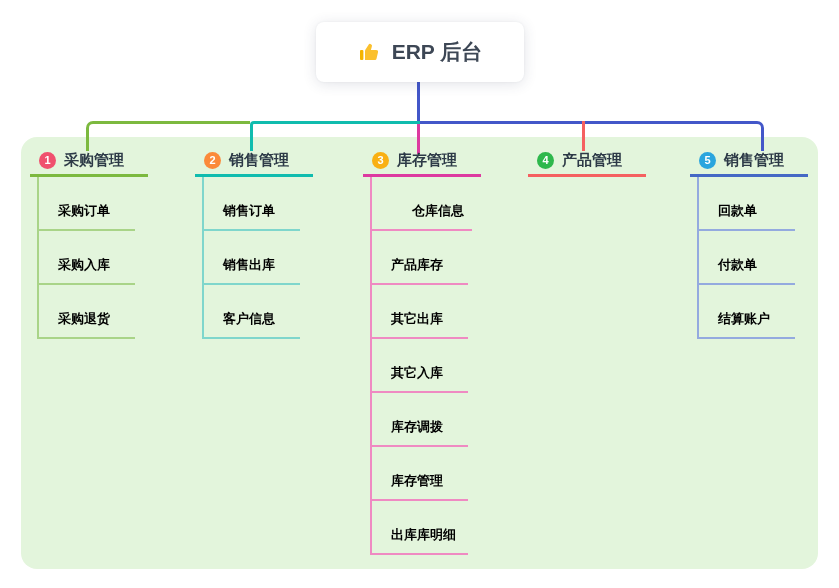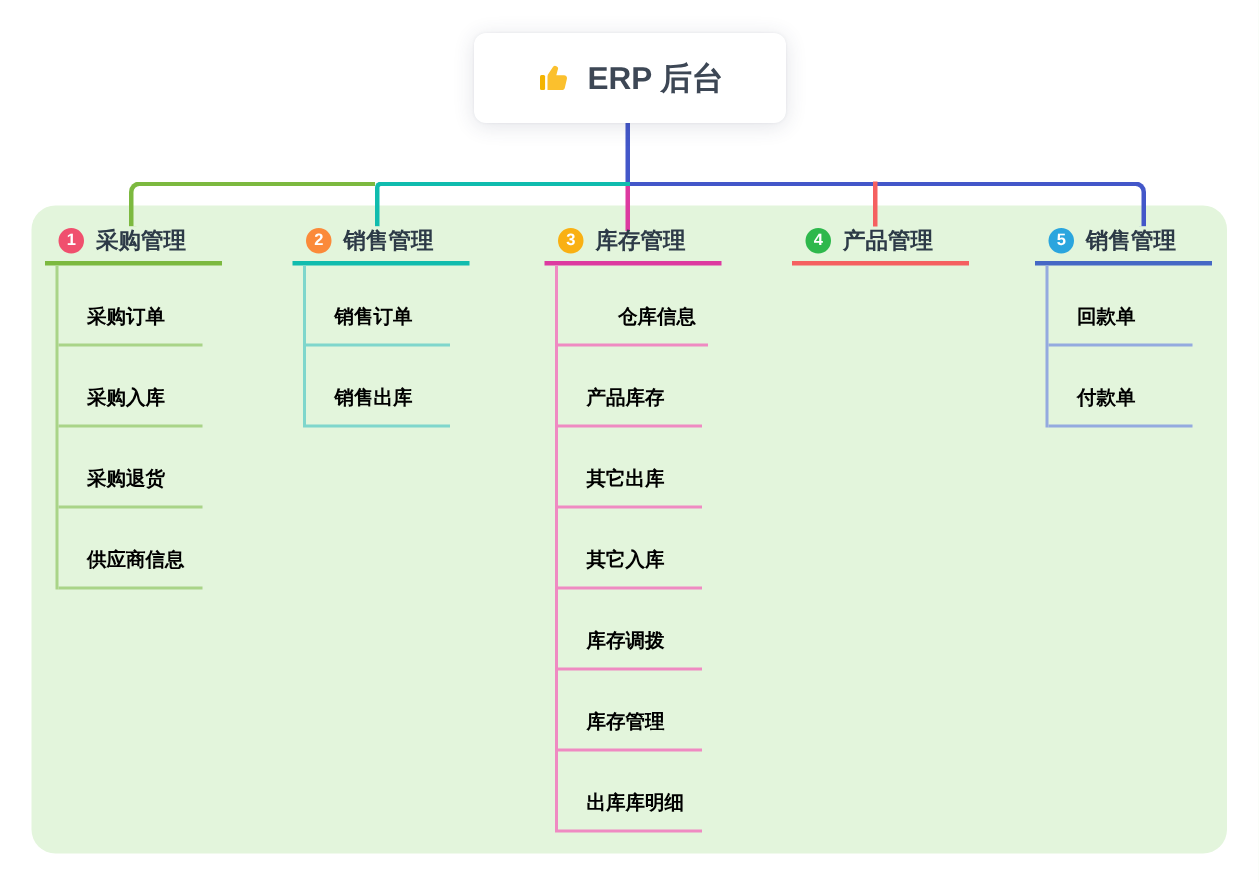--- a/index.html
+++ b/index.html
@@ -77,31 +77,31 @@
   <div id="branches">
       <div class="branch" style="left: 30px;">
         <div class="branch-title" style="border-bottom-color: rgb(124, 185, 63);">
           <span class="badge" style="background: rgb(240, 80, 110);">1</span>
           <span>采购管理</span>
         </div>
         <div class="branch-items" style="border-left-color: rgb(169, 212, 136);">
           <div class="item" style="border-bottom-color: rgb(169, 212, 136);">采购订单</div>
           <div class="item" style="border-bottom-color: rgb(169, 212, 136);">采购入库</div>
           <div class="item" style="border-bottom-color: rgb(169, 212, 136);">采购退货</div>
-          <div class="item" style="border-bottom-color: rgb(169, 212, 136);">供应商信息</div>
         </div>
       </div>
       <div class="branch" style="left: 195px;">
         <div class="branch-title" style="border-bottom-color: rgb(16, 188, 174);">
           <span class="badge" style="background: rgb(251, 138, 58);">2</span>
           <span>销售管理</span>
         </div>
         <div class="branch-items" style="border-left-color: rgb(127, 214, 204);">
           <div class="item" style="border-bottom-color: rgb(127, 214, 204);">销售订单</div>
           <div class="item" style="border-bottom-color: rgb(127, 214, 204);">销售出库</div>
+          <div class="item" style="border-bottom-color: rgb(127, 214, 204);">客户信息</div>
         </div>
       </div>
       <div class="branch" style="left: 363px;">
         <div class="branch-title" style="border-bottom-color: rgb(221, 58, 160);">
           <span class="badge" style="background: rgb(249, 176, 19);">3</span>
           <span>库存管理</span>
         </div>
         <div class="branch-items" style="border-left-color: rgb(239, 138, 194);">
           <div class="item" style="border-bottom-color: rgb(239, 138, 194); padding-left: 40px;">仓库信息</div>
           <div class="item" style="border-bottom-color: rgb(239, 138, 194);">产品库存</div>
@@ -119,16 +119,17 @@
         </div>
       </div>
       <div class="branch" style="left: 690px;">
         <div class="branch-title" style="border-bottom-color: rgb(69, 104, 197);">
           <span class="badge" style="background: rgb(42, 165, 222);">5</span>
           <span>销售管理</span>
         </div>
         <div class="branch-items" style="border-left-color: rgb(148, 170, 223);">
           <div class="item" style="border-bottom-color: rgb(148, 170, 223); text-align: center;">回款单</div>
           <div class="item" style="border-bottom-color: rgb(148, 170, 223);">付款单</div>
+          <div class="item" style="border-bottom-color: rgb(148, 170, 223);">结算账户</div>
         </div>
       </div>
     </div>
 </div>
 
 </body></html>

